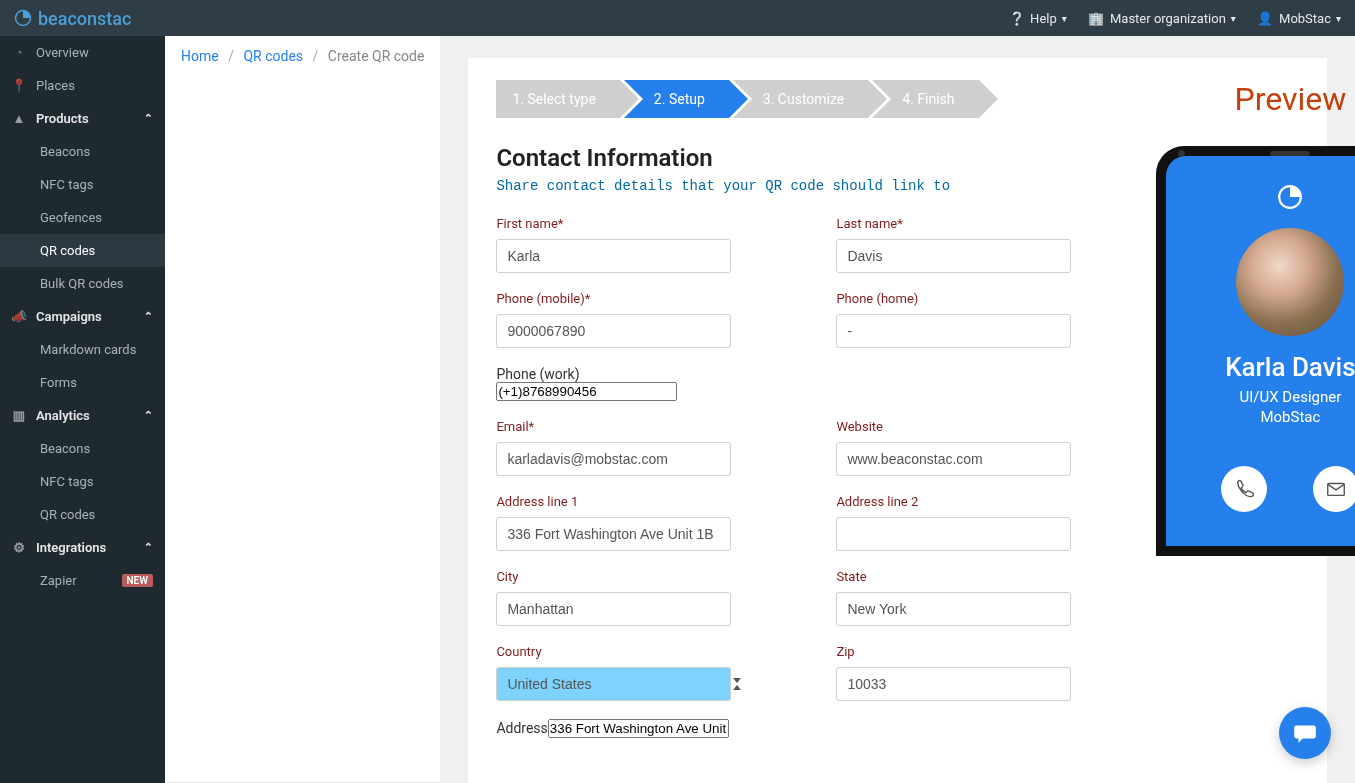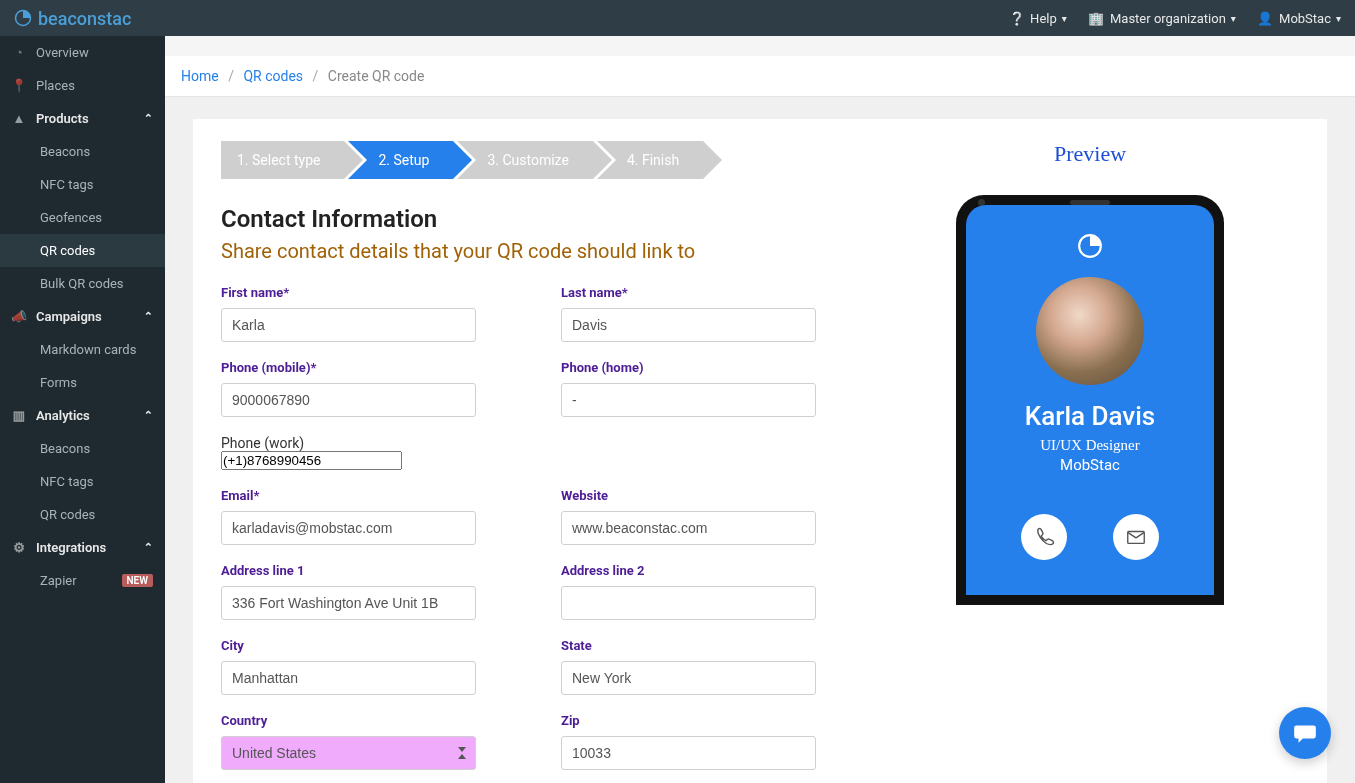--- a/index.html
+++ b/index.html
@@ -16,62 +16,62 @@
 
 .sidebar { width: 165px; background: #1f2a30; color: #a8b2b9; overflow-y: auto; flex-shrink: 0; }
 .sidebar-item { display: flex; align-items: center; padding: 9px 12px; cursor: pointer; font-size: 13px; gap: 10px; }
 .sidebar-item.active { background: #2b3940; color: #fff; }
 .sidebar-item.bold { font-weight: 600; color: #e8e8e8; }
 .sidebar-sub { padding-left: 40px; font-size: 13px; }
 .sidebar-chevron { margin-left: auto; font-size: 11px; }
 .sidebar-icon { width: 14px; height: 14px; display: inline-flex; align-items: center; justify-content: center; opacity: 0.6; }
 .new-badge { background: #b85c5c; color: #fff; font-size: 10px; padding: 1px 5px; border-radius: 2px; margin-left: auto; font-weight: 600; }
 
-.main { flex: 1; display: flex; flex-direction: column; overflow: hidden; background: #fff; margin-top: 20px; }
+.main { flex: 1; display: flex; flex-direction: row; overflow: hidden; background: #fff; }
 .breadcrumb { padding: 12px 16px; border-bottom: 1px solid #e5e5e5; font-size: 14px; color: #888; }
 .breadcrumb a { color: #2680eb; text-decoration: none; }
 .bc-sep { margin: 0 6px; color: #aaa; }
 
 .content { flex: 1; padding: 22px 28px; overflow-y: auto; background: #f0f0f0; }
 .panel { background: #fff; padding: 22px 28px 40px; }
 
 .wizard { display: flex; margin-bottom: 26px; }
 .wiz-step { position: relative; height: 38px; display: flex; align-items: center; padding: 0 24px 0 30px; background: #cfcfcf; color: #fff; font-size: 14px; margin-right: 4px; }
 .wiz-step.first { padding-left: 16px; }
 .wiz-step.active { background: #2680eb; align-items: center; }
 .wiz-step::after { content: ""; position: absolute; right: -19px; top: 0; border-left: 19px solid #cfcfcf; border-top: 19px solid transparent; border-bottom: 19px solid transparent; z-index: 2; }
 .wiz-step.active::after { border-left-color: #2680eb; }
 .wiz-step::before { content: ""; position: absolute; left: 0; top: 0; border-left: 19px solid #fff; border-top: 19px solid transparent; border-bottom: 19px solid transparent; }
 .wiz-step.first::before { display: none; }
 
 .section-title { font-size: 24px; font-weight: 600; margin-bottom: 6px; color: #222; }
-.section-sub { font-size: 20px; color: #a16207; margin-bottom: 22px; }
+.section-sub { font-size: 14px; color: #0369a1; margin-bottom: 22px; font-family: Liberation Mono, monospace; }
 
 .form-cols { display: flex; gap: 40px; }
 .col-left { flex: 0 0 620px; }
 .row2 { display: flex; gap: 60px; margin-bottom: 18px; }
 .field { flex: 1; }
 .field-single { width: 255px; margin-bottom: 18px; }
-.field label { display: block; font-size: 13px; font-weight: 700; margin-bottom: 8px; color: #4c1d95; }
-.field input, .field select { width: 255px; height: 34px; border: 1px solid #d0d0d0; border-radius: 3px; padding: 0 10px; font-size: 14px; color: #555; background: #fff; }
-.field select { background: #f0abfc; appearance: none; -webkit-appearance: none; padding-right: 22px; }
+.field label { display: block; font-size: 13px; font-weight: 400; margin-bottom: 8px; color: #7f1d1d; }
+.field input, .field select { width: 235px; height: 34px; border: 1px solid #d0d0d0; border-radius: 3px; padding: 0 10px; font-size: 14px; color: #555; background: #fff; }
+.field select { background: #7dd3fc; appearance: none; -webkit-appearance: none; padding-right: 22px; }
 .select-wrap { position: relative; width: 255px; }
 .select-wrap::after { content: ""; position: absolute; right: 10px; top: 11px; width: 0; height: 0; border-left: 4px solid transparent; border-right: 4px solid transparent; border-top: 5px solid #555; }
 .select-wrap::before { content: ""; position: absolute; right: 10px; top: 18px; width: 0; height: 0; border-left: 4px solid transparent; border-right: 4px solid transparent; border-bottom: 5px solid #555; }
 
 .preview-col { flex: 1; display: flex; flex-direction: column; align-items: center; }
-.preview-title { font-size: 22px; font-weight: 400; margin-bottom: 28px; color: #1d4ed8; font-family: Liberation Serif, serif; }
+.preview-title { font-size: 32px; font-weight: 400; margin-bottom: 28px; color: #c2410c; }
 .phone { width: 268px; height: 410px; background: #111; border-radius: 28px 28px 0 0; padding: 10px; position: relative; overflow: hidden; }
 .phone-screen { width: 100%; height: 100%; background: #2680eb; border-radius: 20px 20px 0 0; overflow: hidden; position: relative; display: flex; flex-direction: column; align-items: center; padding-top: 28px; color: #fff; }
 .phone-cam { position: absolute; top: 4px; left: 22px; width: 7px; height: 7px; background: #333; border-radius: 50%; }
 .phone-speaker { position: absolute; top: 5px; left: 50%; transform: translateX(-50%); width: 40px; height: 5px; background: #333; border-radius: 3px; }
 .phone-logo { width: 26px; height: 26px; margin-bottom: 18px; }
 .avatar { width: 108px; height: 108px; border-radius: 50%; background: radial-gradient(circle at 40% 35%, #f0d9c8 0%, #d4a890 30%, #8a7050 60%, #5c4a3a 100%); margin-bottom: 16px; }
 .phone-name { font-size: 26px; font-weight: 500; margin-bottom: 6px; }
-.phone-role { font-size: 15px; margin-bottom: 2px; font-family: Liberation Serif, serif; }
+.phone-role { font-size: 15px; margin-bottom: 2px; }
 .phone-company { font-size: 15px; margin-bottom: 40px; }
 .phone-actions { display: flex; gap: 46px; }
 .action-btn { width: 46px; height: 46px; background: #fff; border-radius: 50%; display: flex; align-items: center; justify-content: center; }
 
 .chat-bubble { position: fixed; right: 24px; bottom: 24px; width: 52px; height: 52px; background: #2680eb; border-radius: 50%; display: flex; align-items: center; justify-content: center; cursor: pointer; box-shadow: 0 4px 12px rgba(0,0,0,0.2); }
 </style>
 </head>
 <body>
 
 <div class="topbar">

